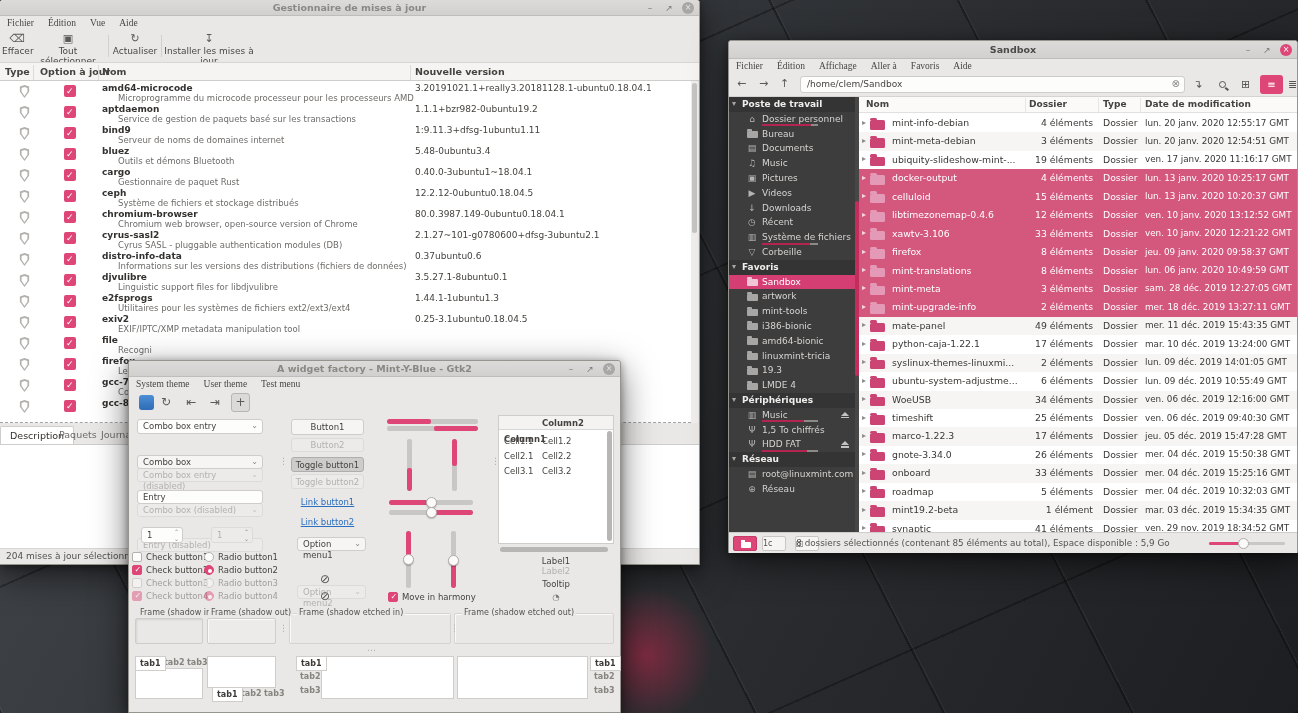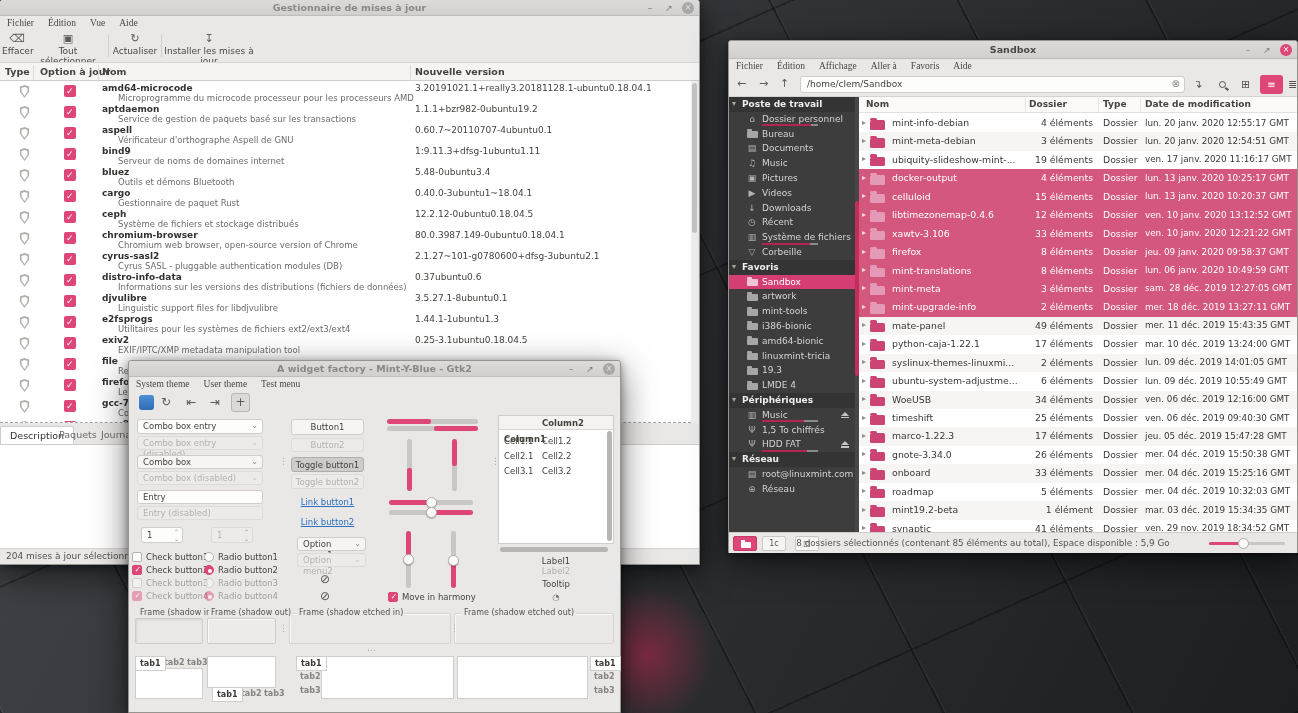--- a/index.html
+++ b/index.html
@@ -56,21 +56,21 @@
   
   #win-widget { left:128px; top:360px; width:493px; height:353px; z-index:30; }
   #win-widget .menubar { left:0; top:17px; }
   .wf { position:absolute; }
   .wf-ico { font-size:12px; color:#5c5a58; }
   .appico { width:15px; height:15px; border-radius:3px; background:linear-gradient(#4c8fd6,#2f6cb4); }
   .plusbtn { width:19px; height:19px; background:#dcdad8; border:1px solid #b7b5b3; border-radius:3px; text-align:center; line-height:17px; font-size:12px; color:#5c5a58; }
   .gentry { background:#fdfdfc; border:1px solid #cfccc9; border-radius:3px; font-size:8.5px; color:#45433f; padding:1px 5px; line-height:11px; }
   .gentry .chev { position:absolute; right:4px; top:0; color:#8a8886; font-size:8px; }
   .gentry.btnlike { background:#f6f5f3; }
-  .gentry.off { background:#edebe9; color:#b3b1ae; border-color:#dddbd9; }
+  .gentry.off { background:#edebe9; color:#b3b1ae; border-color:#dddbd9;margin-top:32px; }
   .gentry.off .chev { color:#c5c3c1; }
   .gbtn { background:#f6f5f3; border:1px solid #cfccc9; border-radius:3px; text-align:center; font-size:8.5px; color:#45433f; }
   .gbtn.off { background:#edebe9; color:#b3b1ae; border-color:#dddbd9; }
   .gbtn.pressed { background:#cecccA; border-color:#b0aeac; }
   .glink { text-align:center; font-size:8.5px; color:#2a6fc0; text-decoration:underline; }
   .spin { background:#fdfdfc; border:1px solid #cfccc9; border-radius:3px; font-size:8.5px; padding:2px 5px; }
   .spin .arr { position:absolute; right:3px; top:0px; font-size:6px; color:#8a8886; line-height:7px; }
   .spin.off { background:#edebe9; color:#b3b1ae; border-color:#dddbd9; }
   .wcheck, .wradio { position:relative; height:13px; font-size:8.5px; color:#45433f; white-space:nowrap; }
   .wcheck .box, .wradio .box { display:inline-block; width:10px; height:10px; border:1px solid #b3b1ae; background:#fdfdfc; border-radius:2px; margin-right:4px; vertical-align:-2px; position:relative; }
@@ -142,21 +142,21 @@
   .ficon::before { content:""; position:absolute; left:0; top:-2.5px; width:7px; height:2.5px; background:#cb4474; border-radius:1.5px 1.5px 0 0; }
   .fname { position:absolute; left:33px; top:3px; white-space:nowrap; max-width:140px; overflow:hidden; }
   .fsize { position:absolute; left:152px; top:3px; width:82px; text-align:right; }
   .ftype { position:absolute; left:244px; top:3px; }
   .fdate { position:absolute; left:286px; top:3.5px; font-size:8.8px; white-space:nowrap; }
   .fm-row.selected { background:#d4577e; color:#fff; }
   .fm-row.selected .exp { color:#f2d6e0; }
   .fm-row.selected .ficon, .fm-row.selected .ficon::before { background:#e49ab7; }
   .fm-status { position:absolute; left:0; top:491px; width:568px; height:21px; background:#eae8e6; border-top:1px solid #cfccc9; }
   .fm-status .stext { position:absolute; left:0; right:60px; top:5px; text-align:center; font-size:8.8px; color:#55534f; }
-  .mini-btn { position:absolute; top:3px; width:24px; height:15px; background:#f6f5f3; border:1px solid #c9c6c3; border-radius:2px; text-align:center; font-size:8px; line-height:14px; color:#55534f; }
+  .mini-btn { position:absolute; top:3px; width:24px; height:15px; background:#f6f5f3; border:1px solid #c9c6c3; border-radius:2px; text-align:left; font-size:8px; line-height:14px; color:#55534f; }
   .mini-btn.accent { background:#dd4677; border-color:#c63a68; }
   .mini-btn .mfold { position:absolute; left:7px; top:5px; width:10px; height:6px; background:#fff; border-radius:1px; }
   .mini-btn .mfold::before { content:""; position:absolute; left:0; top:-2px; width:4px; height:2px; background:#fff; }
   .zoom-track { position:absolute; right:12px; top:9px; width:76px; height:3px; background:#c9c7c5; border-radius:2px; }
   .zoom-fill { position:absolute; left:0; top:0; width:34px; height:3px; background:#dd4677; border-radius:2px; }
   .zoom-handle { position:absolute; left:29px; top:-4px; width:11px; height:11px; border-radius:50%; background:#fcfbfa; border:1px solid #aeacaa; }
 </style>
 </head>
 <body>
 
@@ -215,27 +215,20 @@
           <div class="um-name">amd64-microcode</div>
           <div class="um-desc">Microprogramme du microcode processeur pour les processeurs AMD</div>
           <div class="um-ver">3.20191021.1+really3.20181128.1-ubuntu0.18.04.1</div>
         </div>
         <div class="um-row">
           <span class="shield"></span>
           <span class="um-check"></span>
           <div class="um-name">aptdaemon</div>
           <div class="um-desc">Service de gestion de paquets basé sur les transactions</div>
           <div class="um-ver">1.1.1+bzr982-0ubuntu19.2</div>
-        </div>
-        <div class="um-row">
-          <span class="shield"></span>
-          <span class="um-check"></span>
-          <div class="um-name">aspell</div>
-          <div class="um-desc">Vérificateur d'orthographe Aspell de GNU</div>
-          <div class="um-ver">0.60.7~20110707-4ubuntu0.1</div>
         </div>
         <div class="um-row">
           <span class="shield"></span>
           <span class="um-check"></span>
           <div class="um-name">bind9</div>
           <div class="um-desc">Serveur de noms de domaines internet</div>
           <div class="um-ver">1:9.11.3+dfsg-1ubuntu1.11</div>
         </div>
         <div class="um-row">
           <span class="shield"></span>

